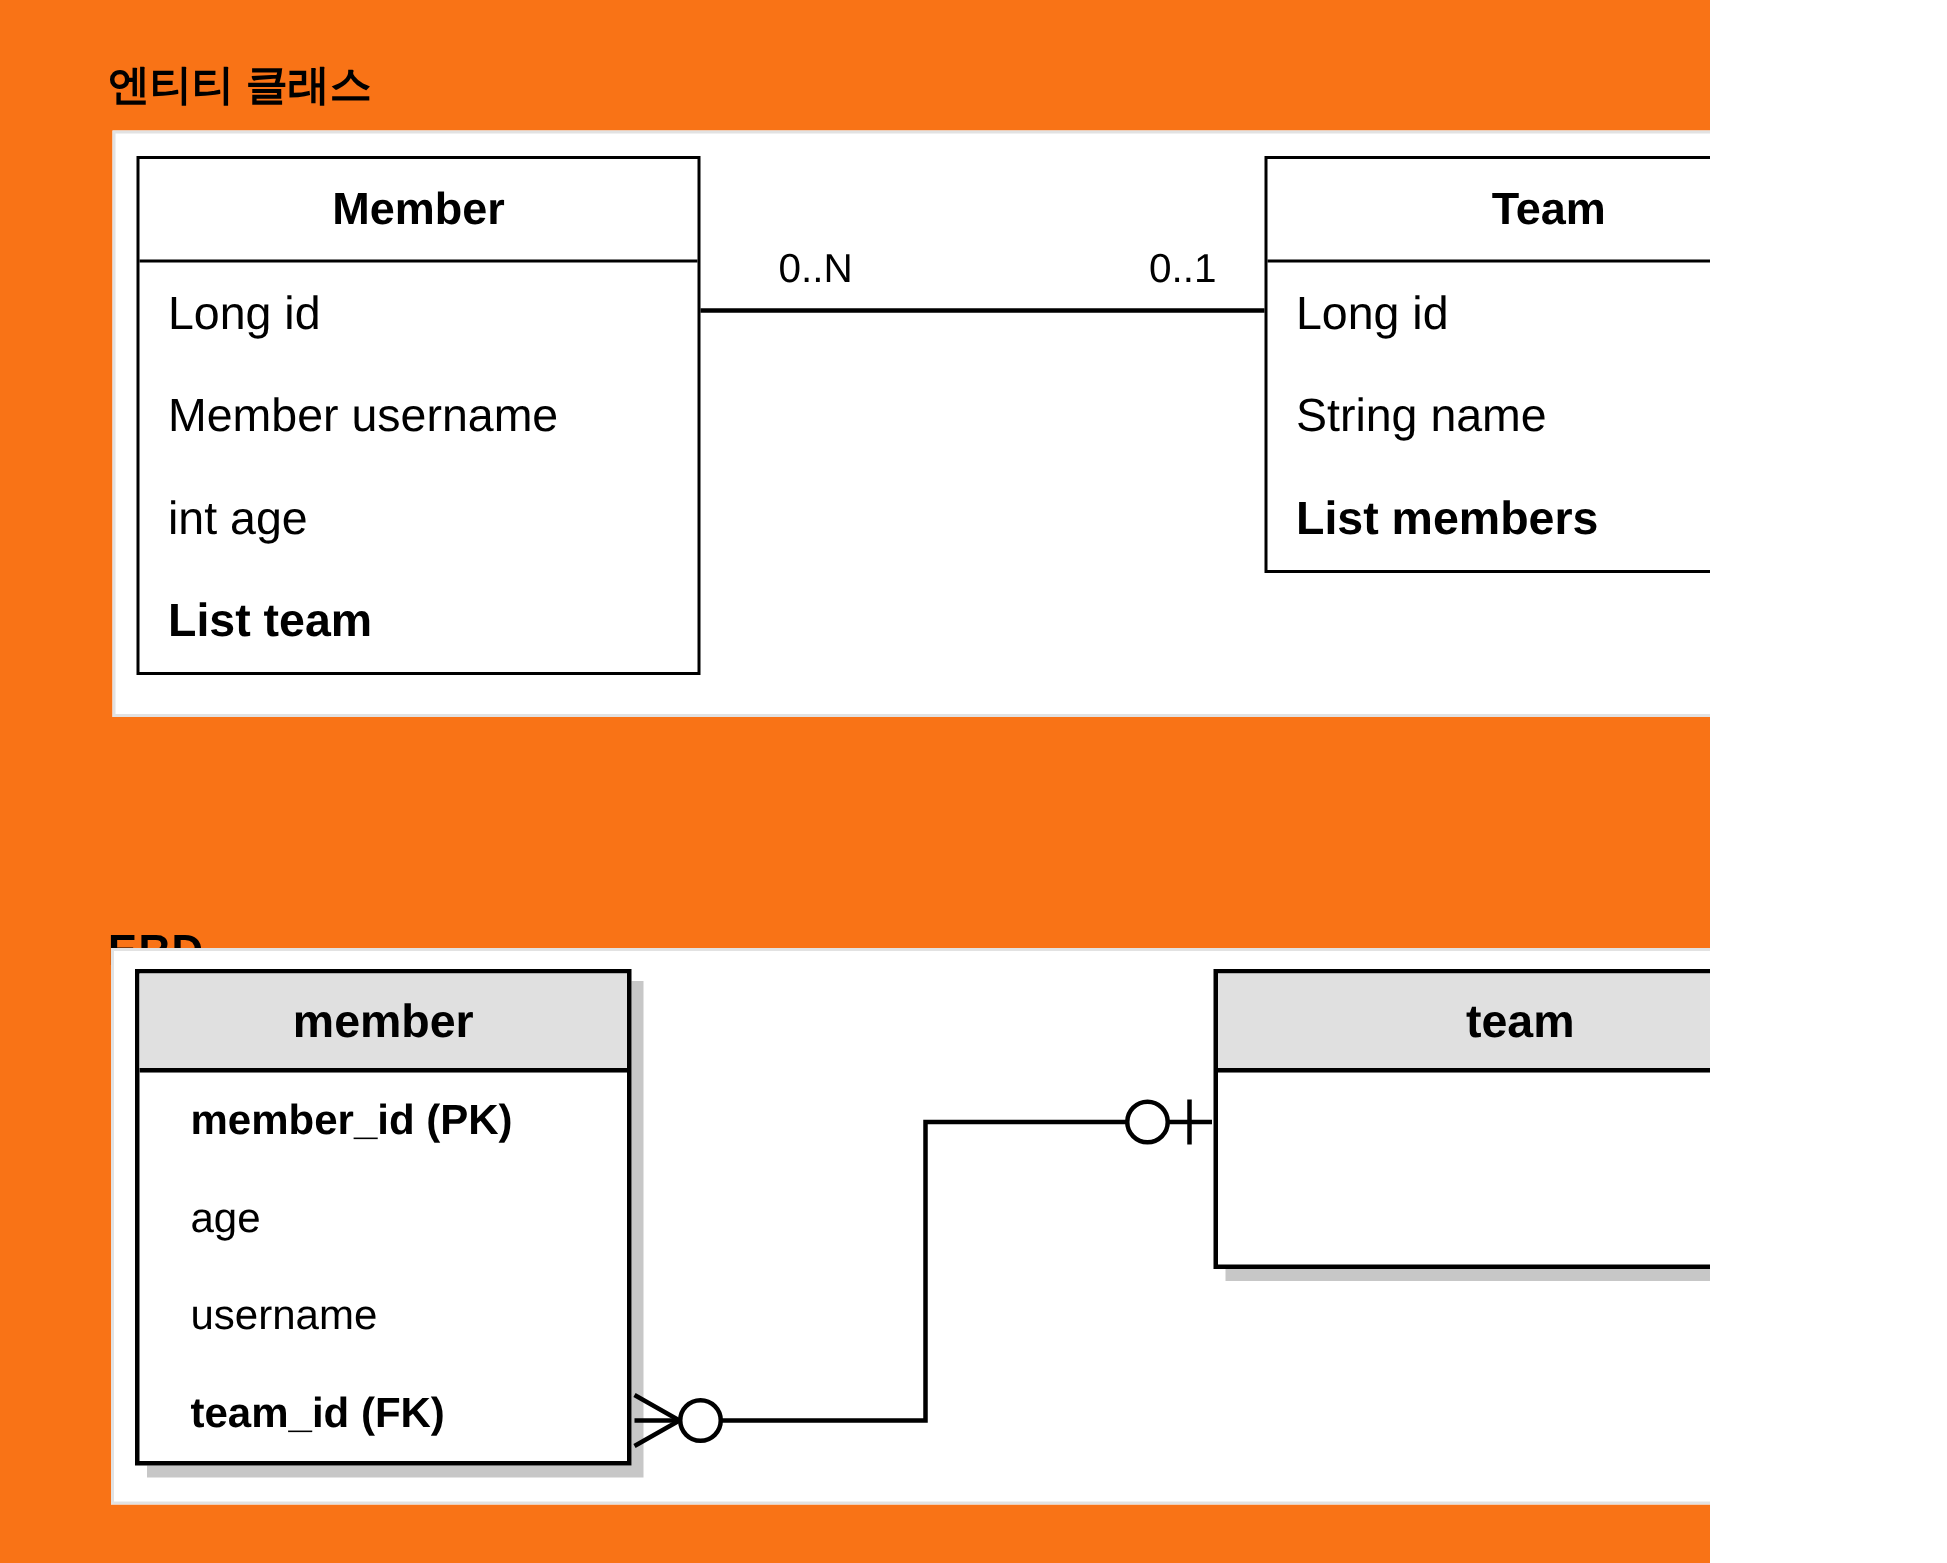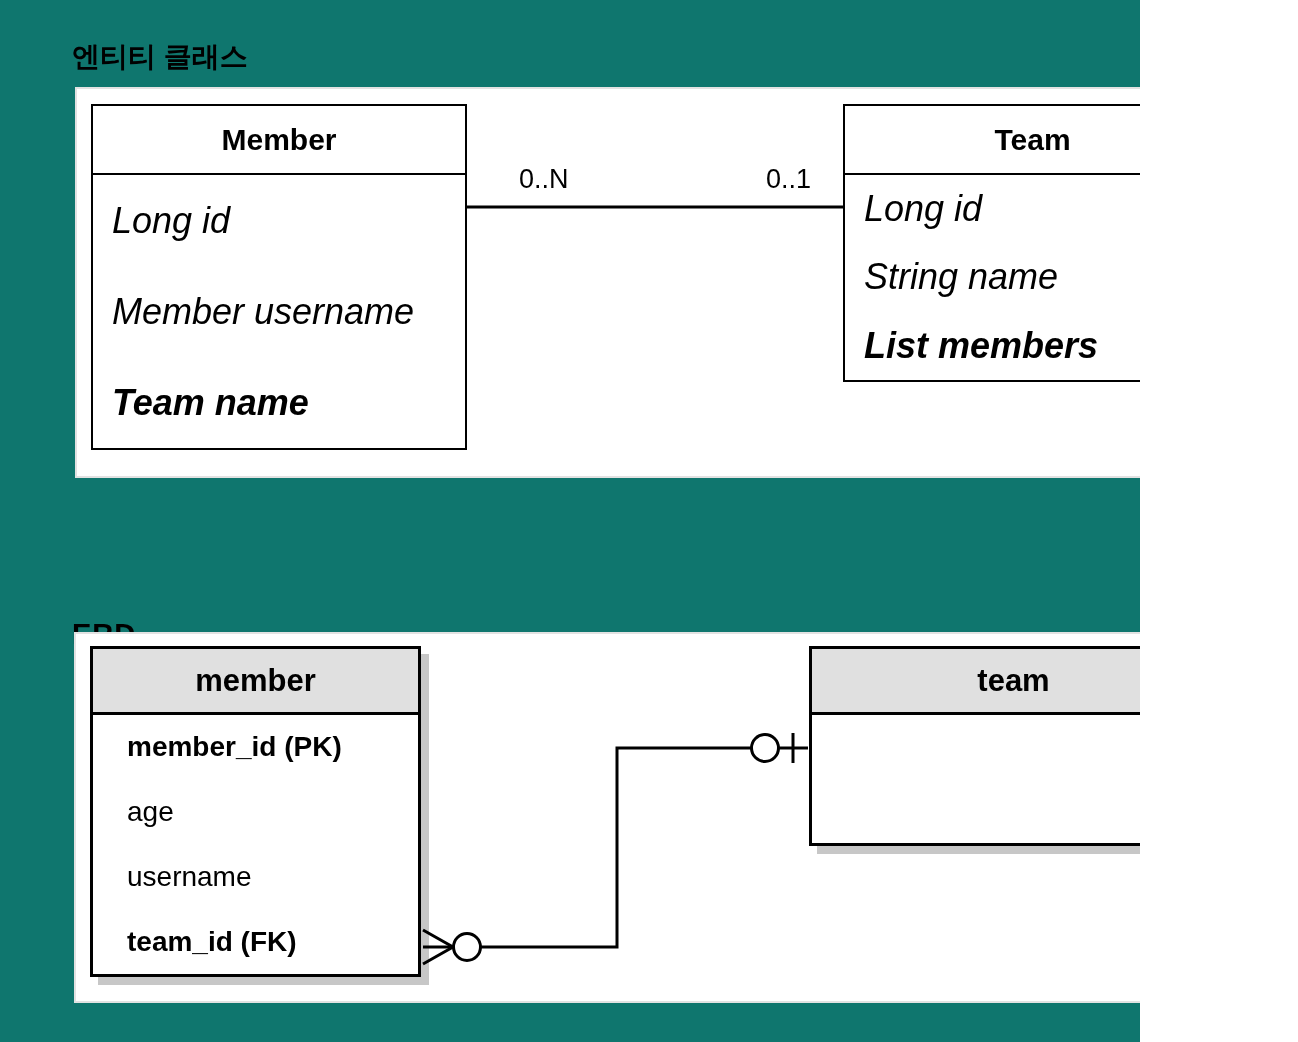--- a/index.html
+++ b/index.html
@@ -6,21 +6,21 @@
     margin: 0;
     padding: 0;
     background: #ffffff;
     font-family: "Liberation Sans", "DejaVu Sans", sans-serif;
     color: #000000;
   }
   .canvas {
     position: relative;
     width: 1140px;
     height: 1042px;
-    background: #0f766e;
+    background: #f97316;
     overflow: hidden;
   }
   .section-title {
     position: absolute;
     font-weight: 700;
     color: #000000;
     white-space: nowrap;
   }
   #class-title { left: 72px; top: 38px; font-size: 28px; }
   #erd-title   { left: 72px; top: 618px; font-size: 29px; font-weight: 800; letter-spacing: 1px; }
@@ -47,22 +47,21 @@
     flex: 0 0 67px;
     border-bottom: 2px solid #000000;
     display: flex; align-items: center; justify-content: center;
     font-weight: 700; font-size: 30px;
   }
   .uml-body { flex: 1; display: flex; flex-direction: column; }
   .uml-row {
     flex: 1;
     display: flex; align-items: center;
     padding-left: 19px;
-    font-size: 36px;
-    font-style: italic;
+    font-size: 31px;
   }
 
   
   .erd-table {
     position: absolute;
     border: 3px solid #000000;
     background: #ffffff;
     box-shadow: 8px 8px 0 #c7c7c7;
     display: flex;
     flex-direction: column;
@@ -108,21 +107,22 @@
 
   <div class="section-title" id="class-title">엔티티 클래스</div>
 
   <div class="container" id="class-container"></div>
 
   <div class="uml-box" id="uml-member">
     <div class="uml-header">Member</div>
     <div class="uml-body">
       <div class="uml-row">Long id</div>
       <div class="uml-row">Member username</div>
-      <div class="uml-row bold">Team name</div>
+      <div class="uml-row">int age</div>
+      <div class="uml-row bold">List team</div>
     </div>
   </div>
 
   <div class="uml-box" id="uml-team">
     <div class="uml-header">Team</div>
     <div class="uml-body">
       <div class="uml-row">Long id</div>
       <div class="uml-row">String name</div>
       <div class="uml-row bold">List members</div>
     </div>

